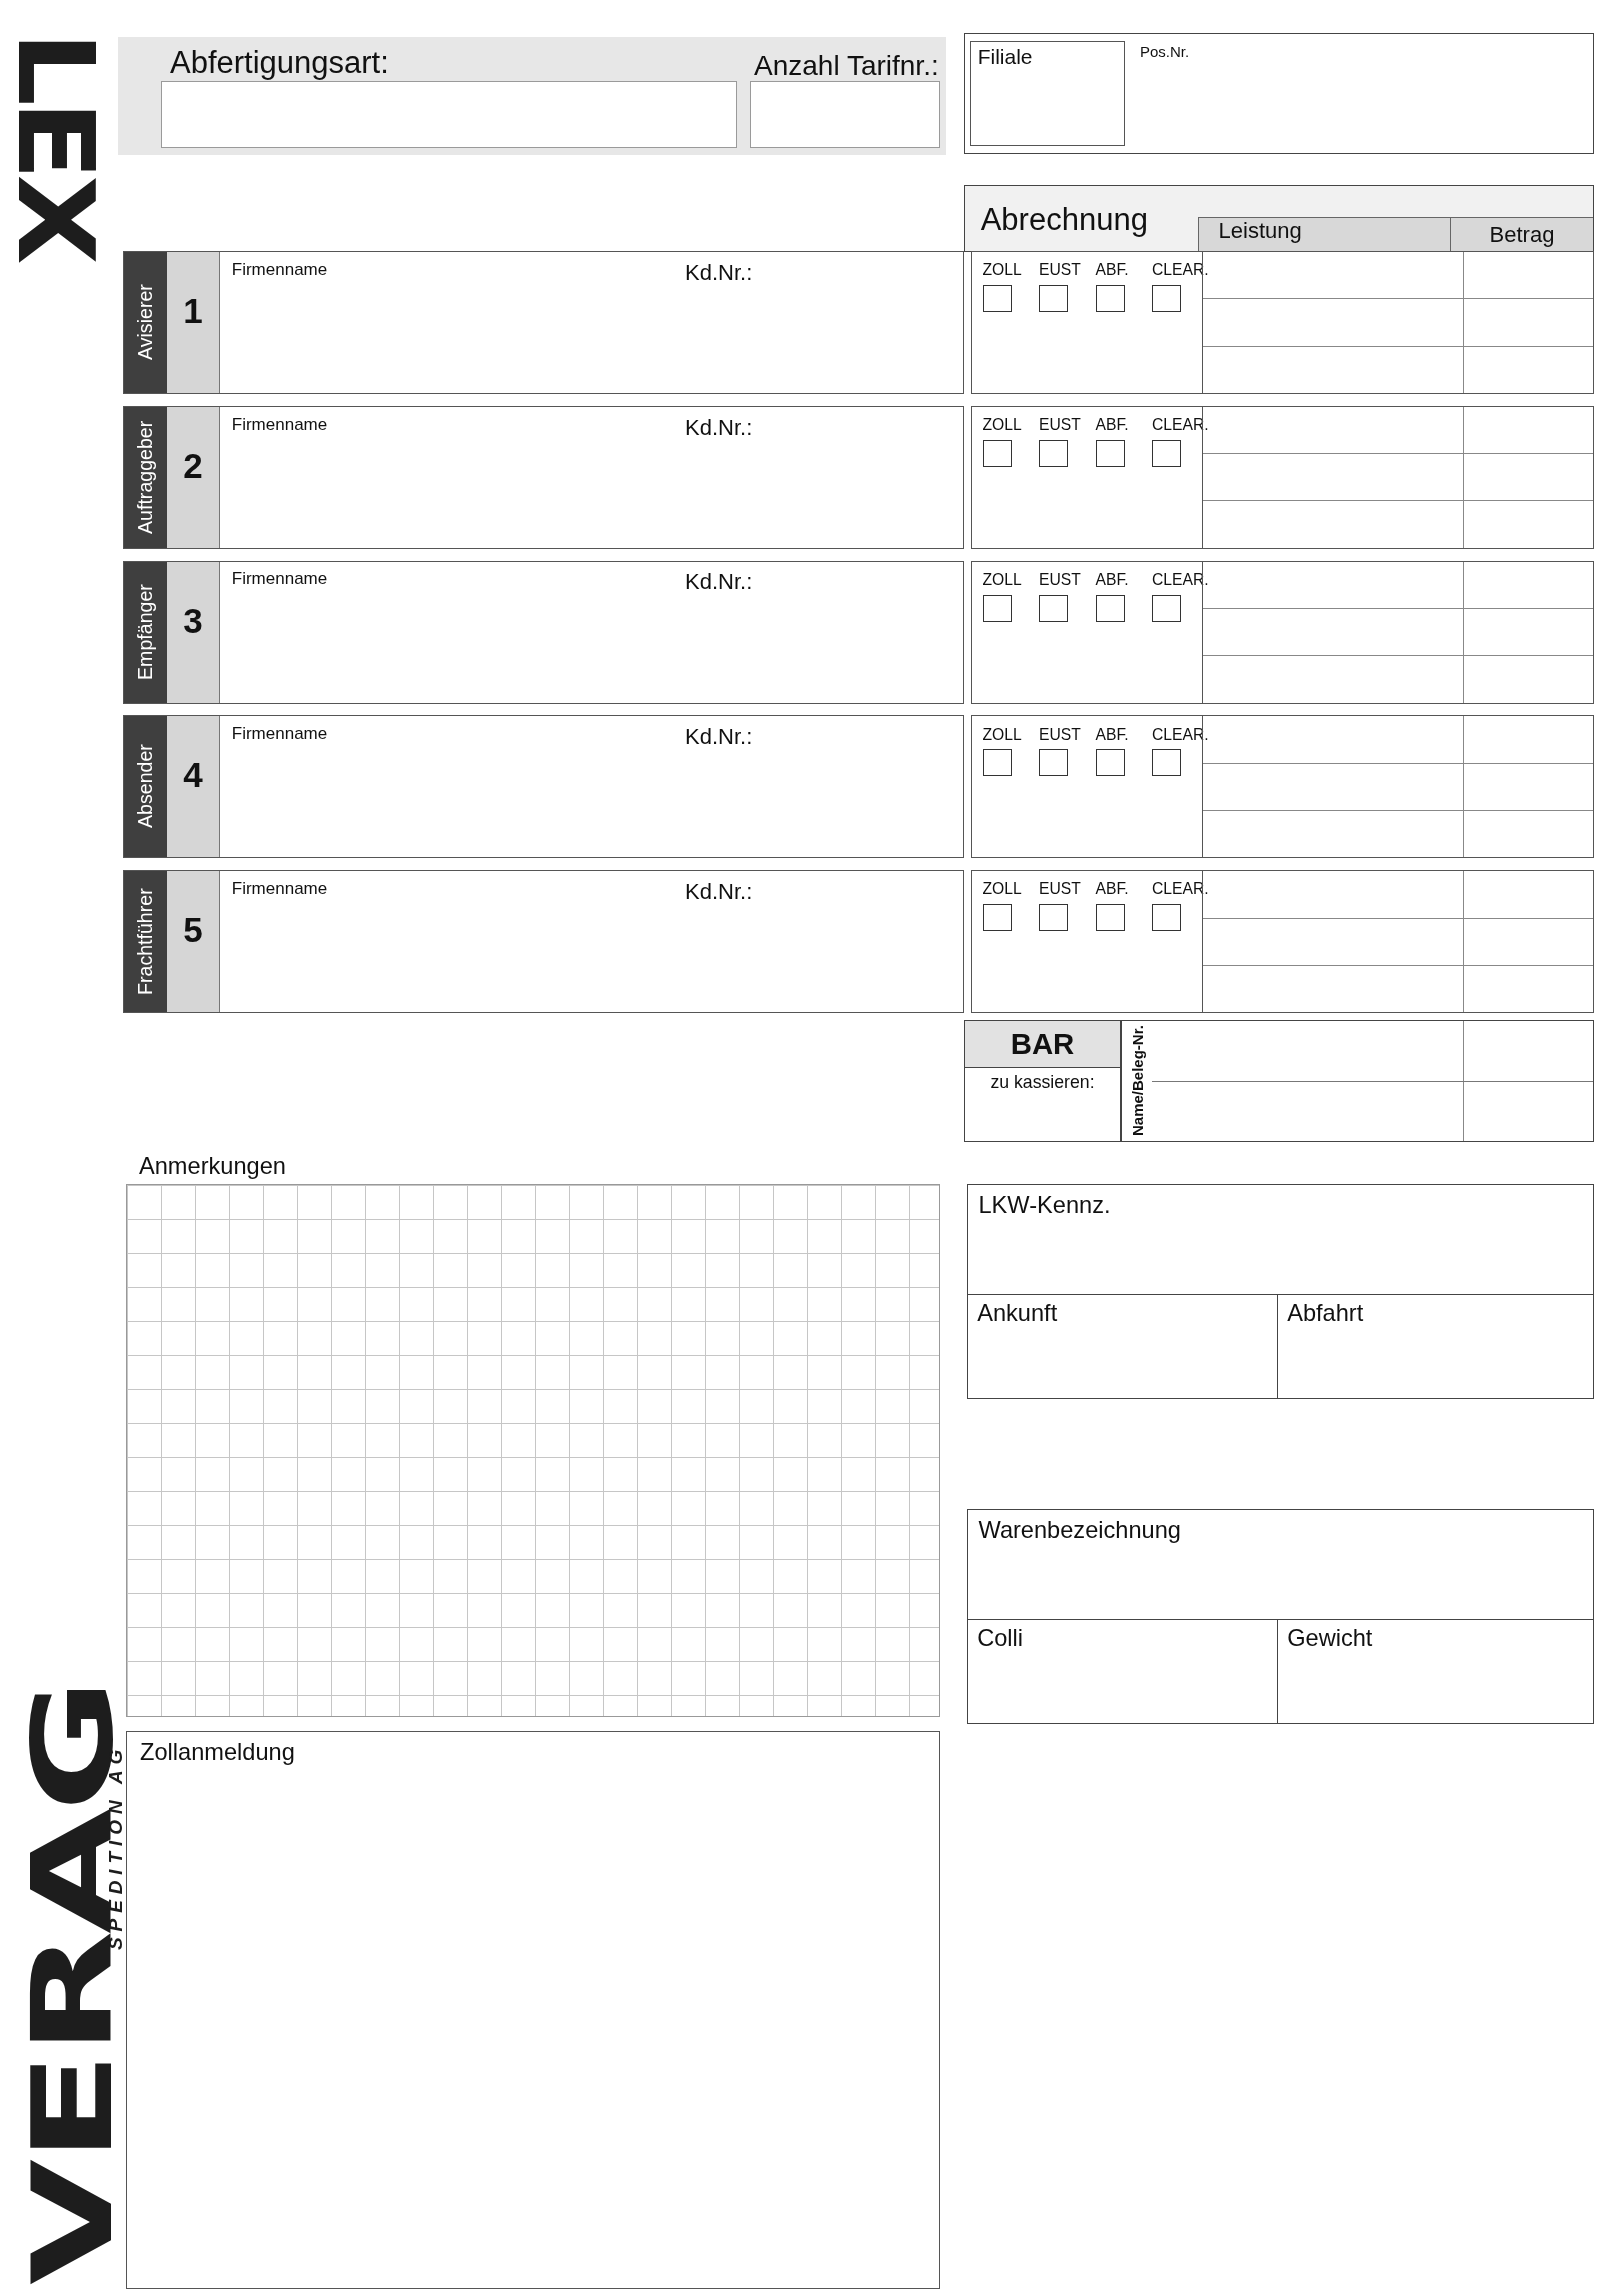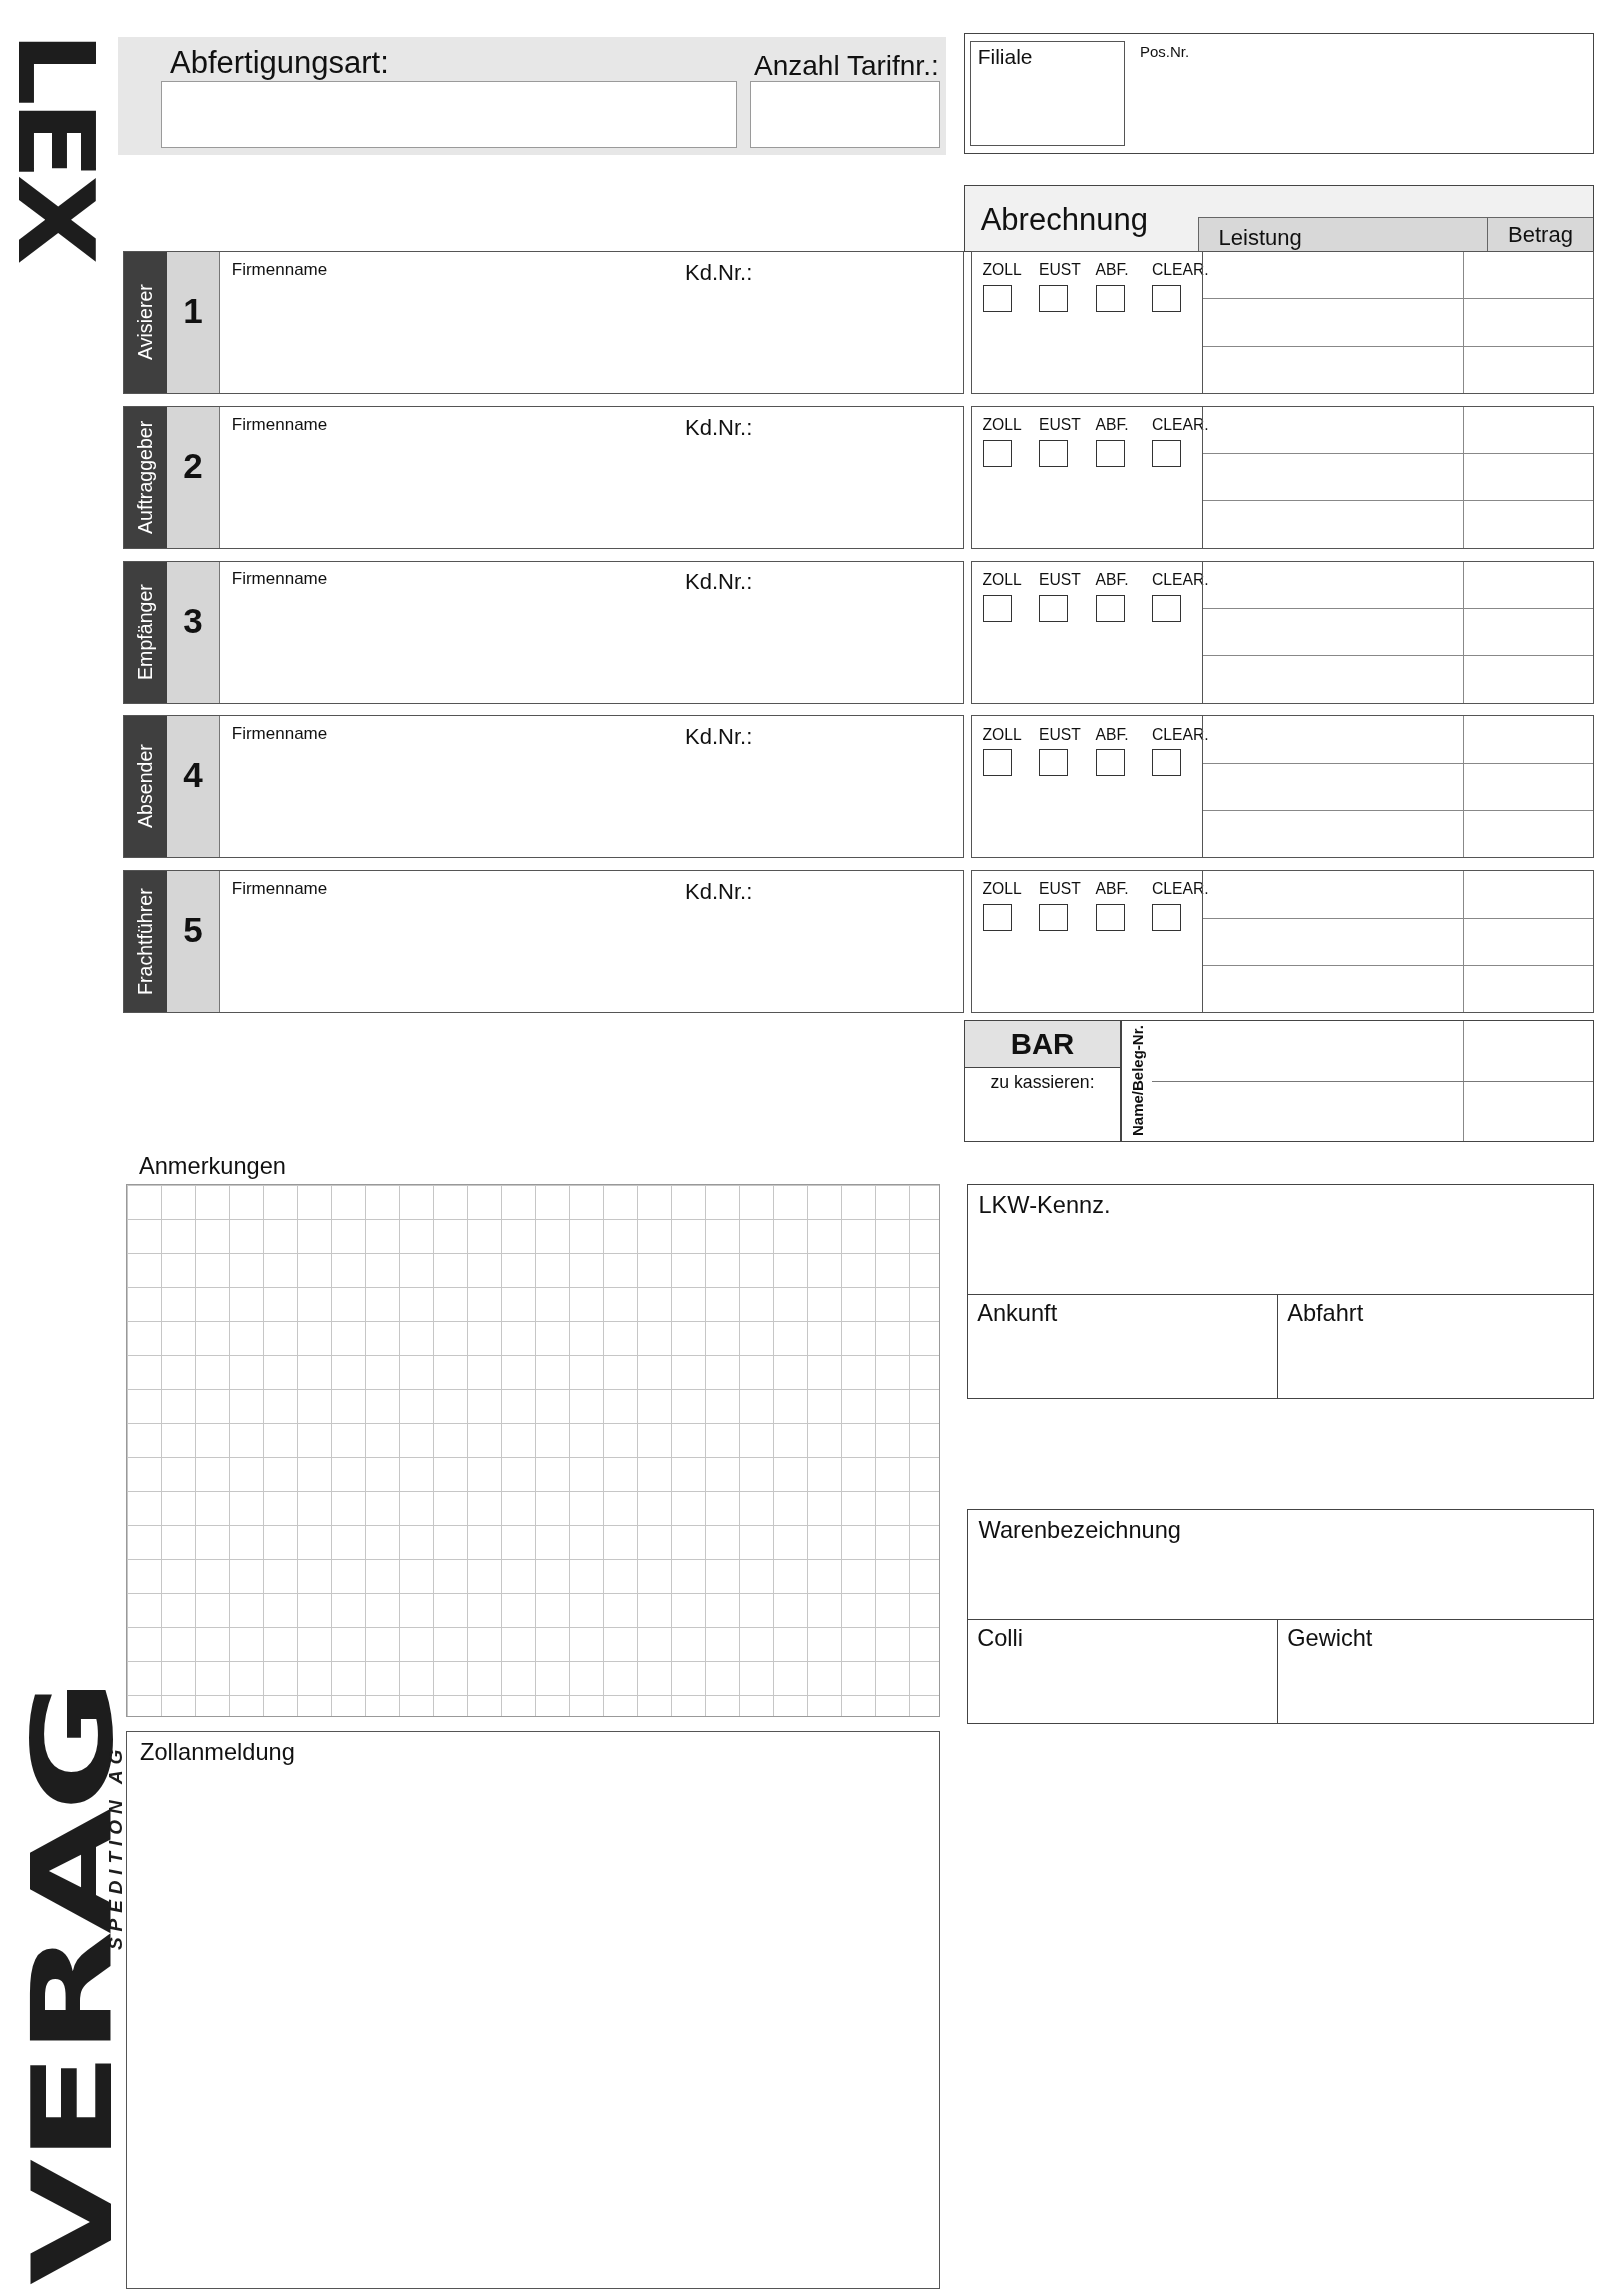--- a/index.html
+++ b/index.html
@@ -36,23 +36,23 @@
   .anzahl-label { position: absolute; left: 636px; top: 13px; font-size: 28px; }
   .anzahl-input { position: absolute; left: 632px; top: 44px; width: 190px; height: 67px; background: #fff; border: 0.7px solid #9a9a9a; }
 
   .filiale-box { position: absolute; left: 964px; top: 33px; width: 630px; height: 121px; border: 1.3px solid #444; background: #fff; }
   .filiale-inner { position: absolute; left: 5.2px; top: 6.5px; width: 155px; height: 105px; border: 1.3px solid #555; padding: 3.9px 6.5px; font-size: 21px; }
   .posnr-label { position: absolute; left: 175px; top: 9.2px; font-size: 15px; }
 
   
   .abrechnung-box { position: absolute; left: 964px; top: 185px; width: 630px; height: 67px; border: 1.3px solid #444; background: #f1f1f1; }
   .abrechnung-title { position: absolute; left: 15.7px; top: 15.7px; font-size: 31px; }
-  .col-headers { position: absolute; left: 233px; right: 0; bottom: 0; height: 34px; background: #d8d8d8; border-top: 0.7px solid #666; border-left: 0.7px solid #666; display: flex; align-items: flex-end; }
+  .col-headers { position: absolute; left: 233px; right: 0; bottom: 0; height: 34px; background: #d8d8d8; border-top: 0.7px solid #666; border-left: 0.7px solid #666; display: flex; align-items: flex-start; }
   .leistung-h { flex: 1; padding-left: 19.6px; font-size: 22px; }
-  .betrag-h { width: 106px; border-left: 0.7px solid #666; text-align: center; font-size: 22px; align-self: stretch; display: flex; align-items: center; justify-content: center; margin-left: 20px; }
+  .betrag-h { width: 143px; border-left: 0.7px solid #666; text-align: center; font-size: 22px; align-self: stretch; display: flex; align-items: center; justify-content: center; margin-left: 20px; }
 
   
   .blocks { position: absolute; left: 123px; top: 251px; width: 1471px; display: flex; flex-direction: column; gap: 11.8px; }
   .block { display: flex; height: 143px; }
   .block-left { width: 841px; display: flex; border: 1.3px solid #555; background: #fff; }
   .role-strip { width: 43px; background: #3f3f3f; color: #fff; display: flex; align-items: center; justify-content: center; writing-mode: vertical-rl; transform: rotate(180deg); font-size: 19.6px; }
   .num-cell { width: 52px; background: #d6d6d6; text-align: center; padding-top: 39px; font-size: 35px; font-weight: bold; }
   .content { flex: 1; position: relative; background: #fff; border-left: 1.3px solid #777; }
   .fl { position: absolute; left: 11.8px; top: 7.9px; font-size: 17px; }
   .kl { position: absolute; left: 465px; top: 7.9px; font-size: 22px; }

